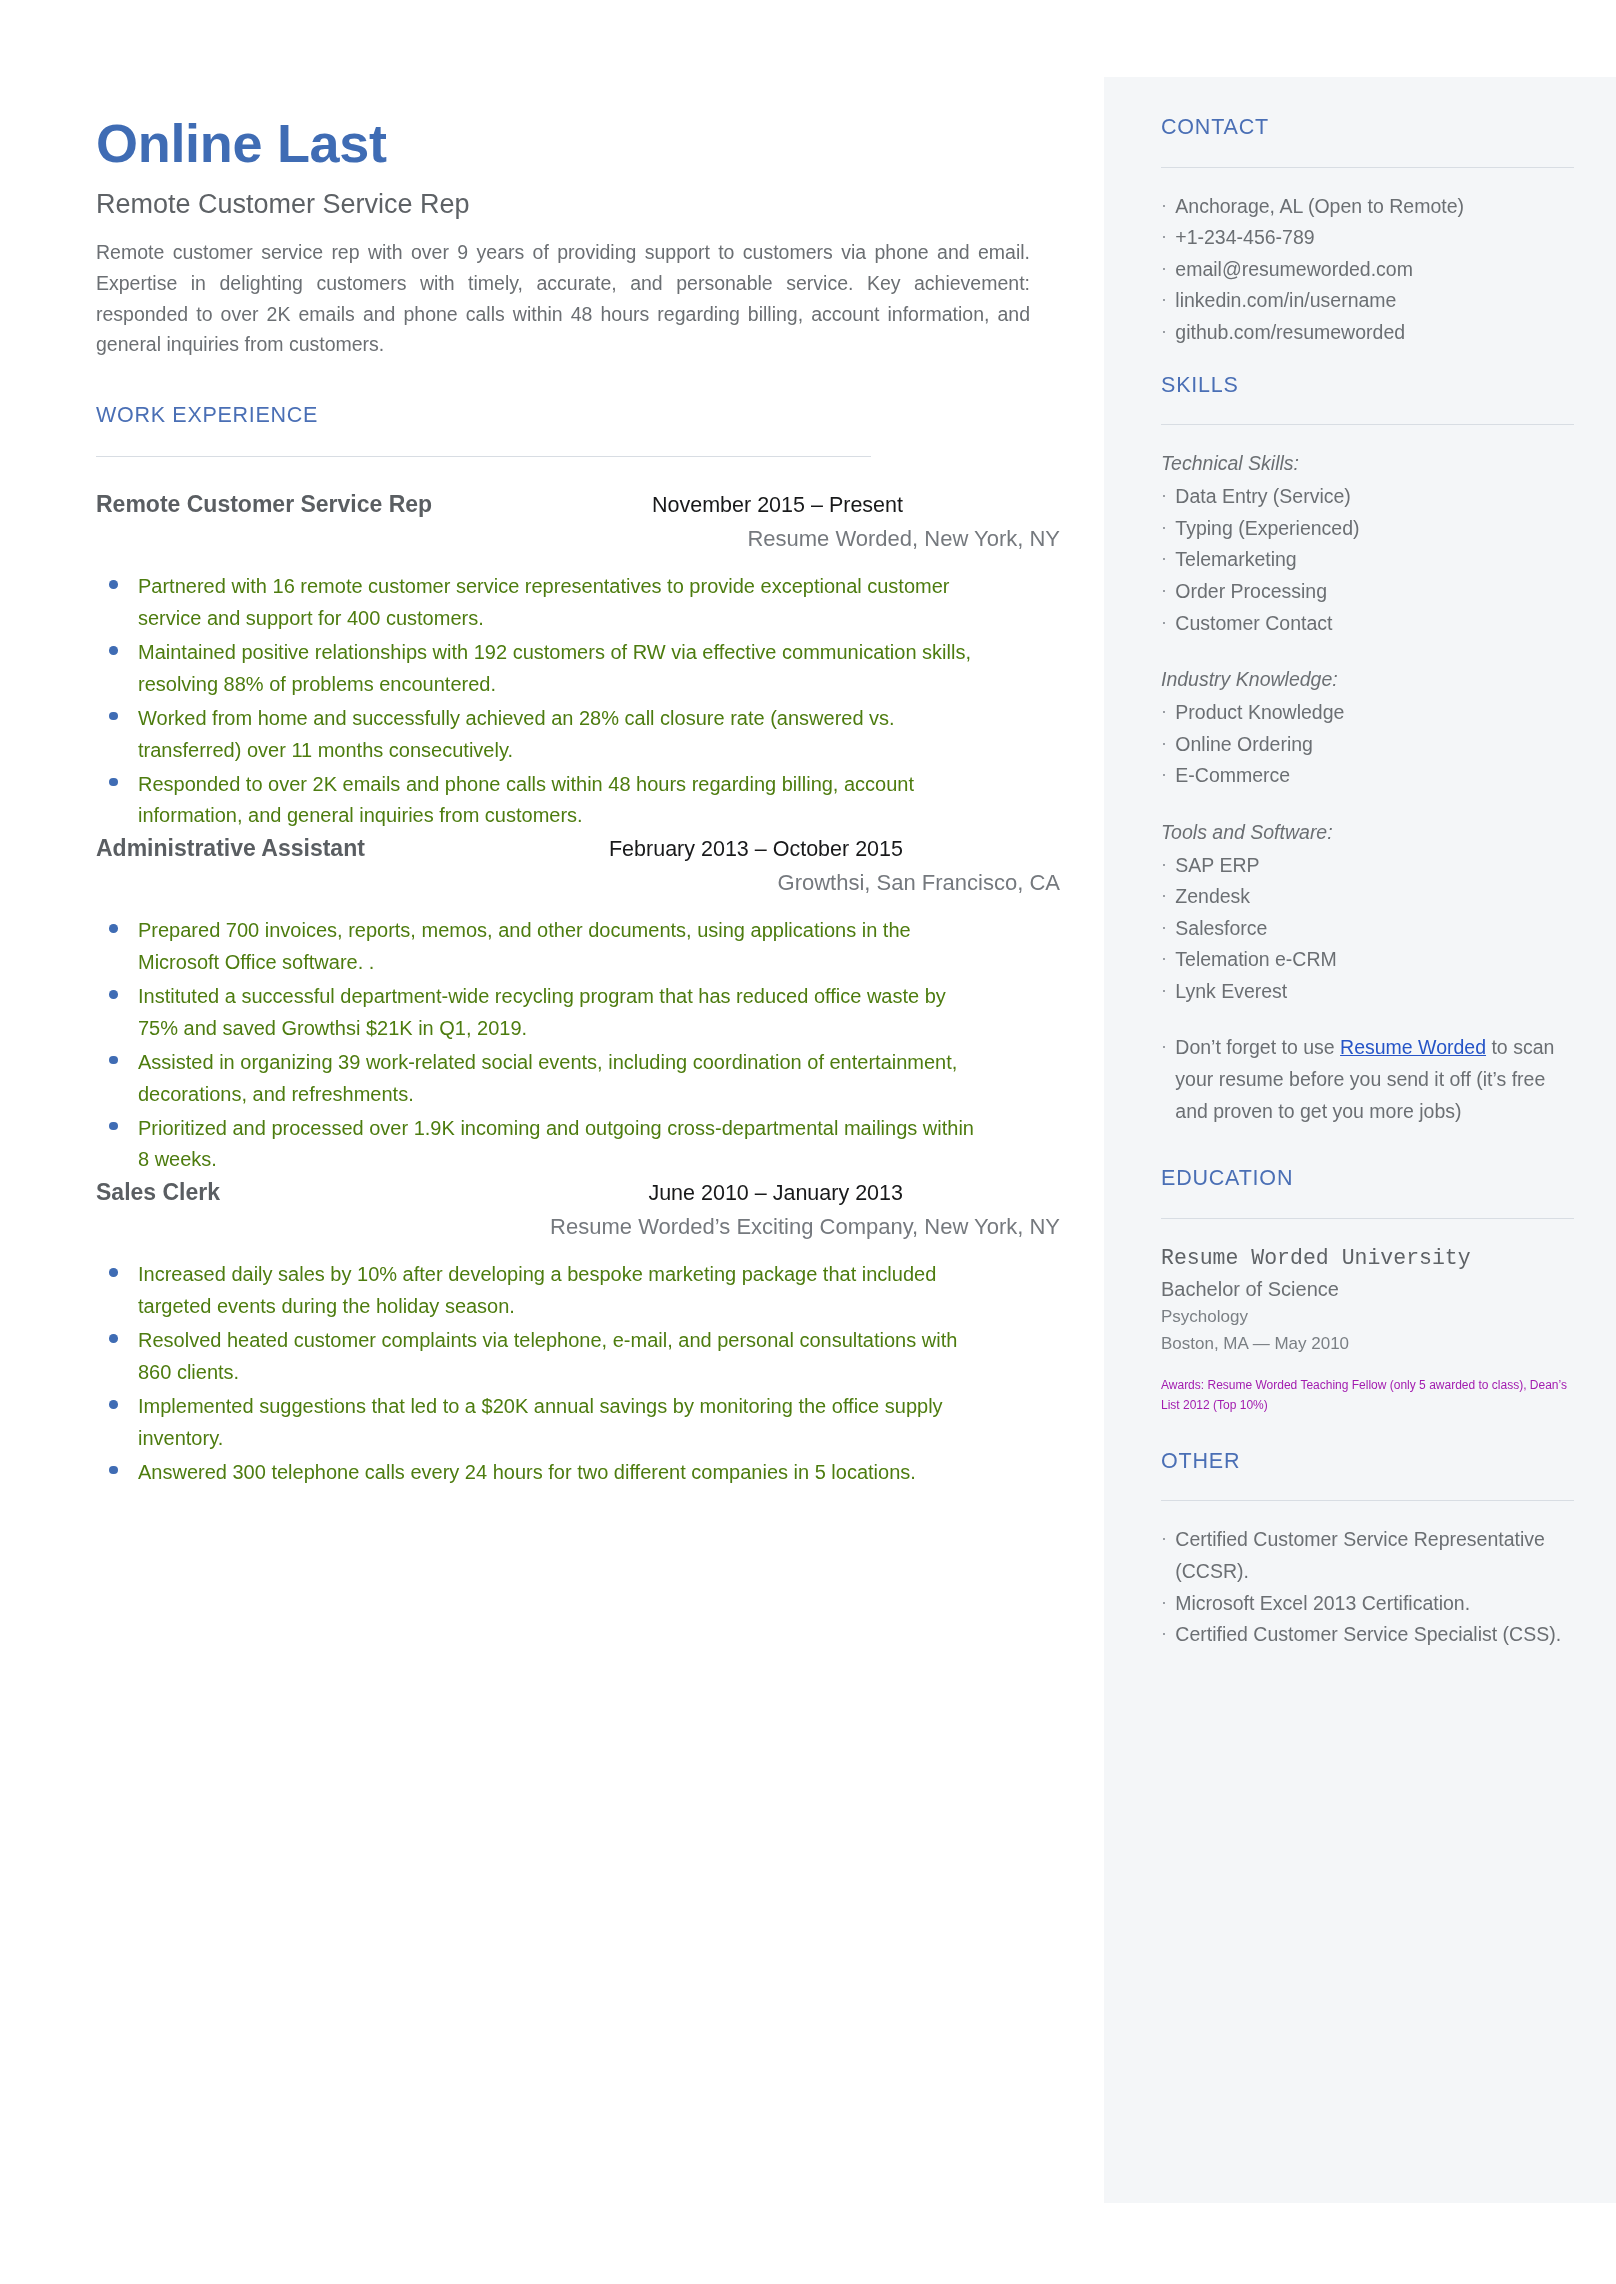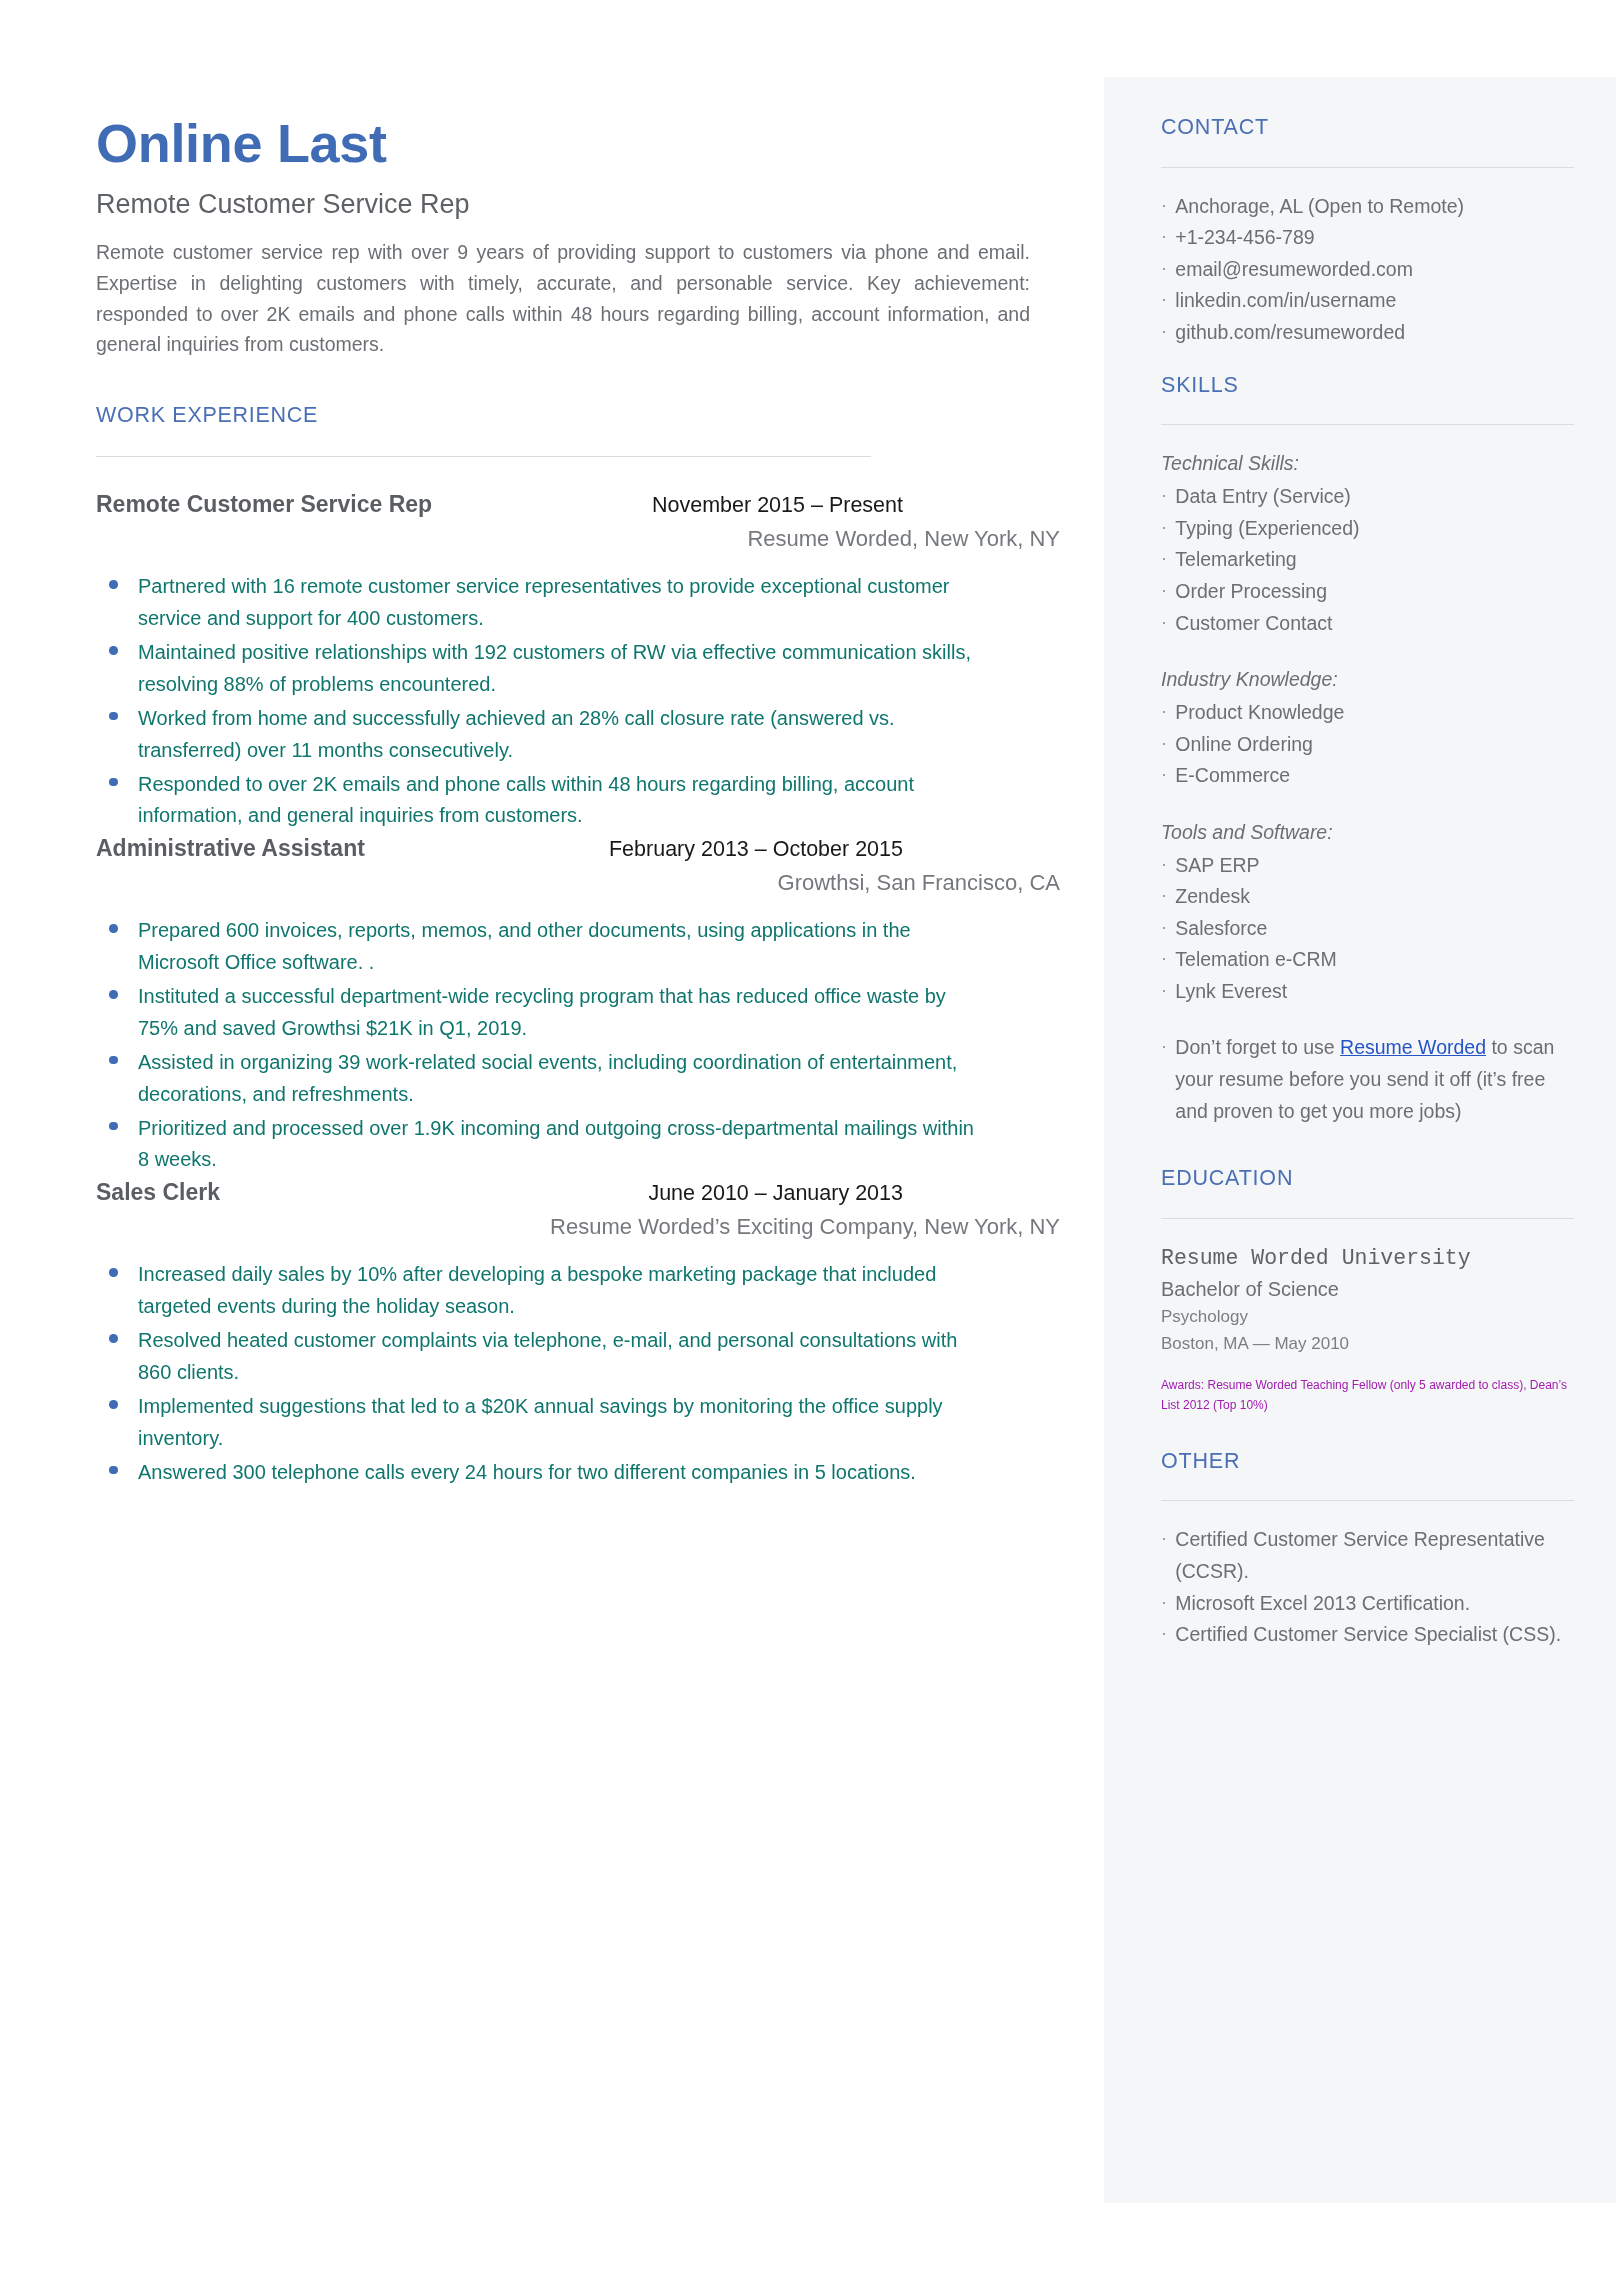--- a/index.html
+++ b/index.html
@@ -209,21 +209,21 @@
   }
   .bullet .bdot i {
     display: block;
     width: 8.5px;
     height: 8.5px;
     border-radius: 50%;
     background: #3f6cb4;
   }
   .bullet .btxt {
     flex: 1 1 auto;
-    color: #0f766e;
+    color: #4d7c0f;
     font-size: 20px;
     line-height: 1.58;
     max-width: 846px;
   }
 </style>
 </head>
 <body>
 
 <div class="page">
 
@@ -274,21 +274,21 @@
           <div class="job-row">
             <div class="job-title">Administrative Assistant</div>
             <div class="job-dates">February 2013 – October 2015</div>
           </div>
           <div class="job-company">Growthsi, San Francisco, CA</div>
           <div class="bullets">
             <div class="bullet">
               <span class="bdot">
                 <i></i>
               </span>
-              <span class="btxt">Prepared 600 invoices, reports, memos, and other documents, using applications in the Microsoft Office software. .</span>
+              <span class="btxt">Prepared 700 invoices, reports, memos, and other documents, using applications in the Microsoft Office software. .</span>
             </div>
             <div class="bullet">
               <span class="bdot">
                 <i></i>
               </span>
               <span class="btxt">Instituted a successful department-wide recycling program that has reduced office waste by 75% and saved Growthsi $21K in Q1, 2019.</span>
             </div>
             <div class="bullet">
               <span class="bdot">
                 <i></i>

